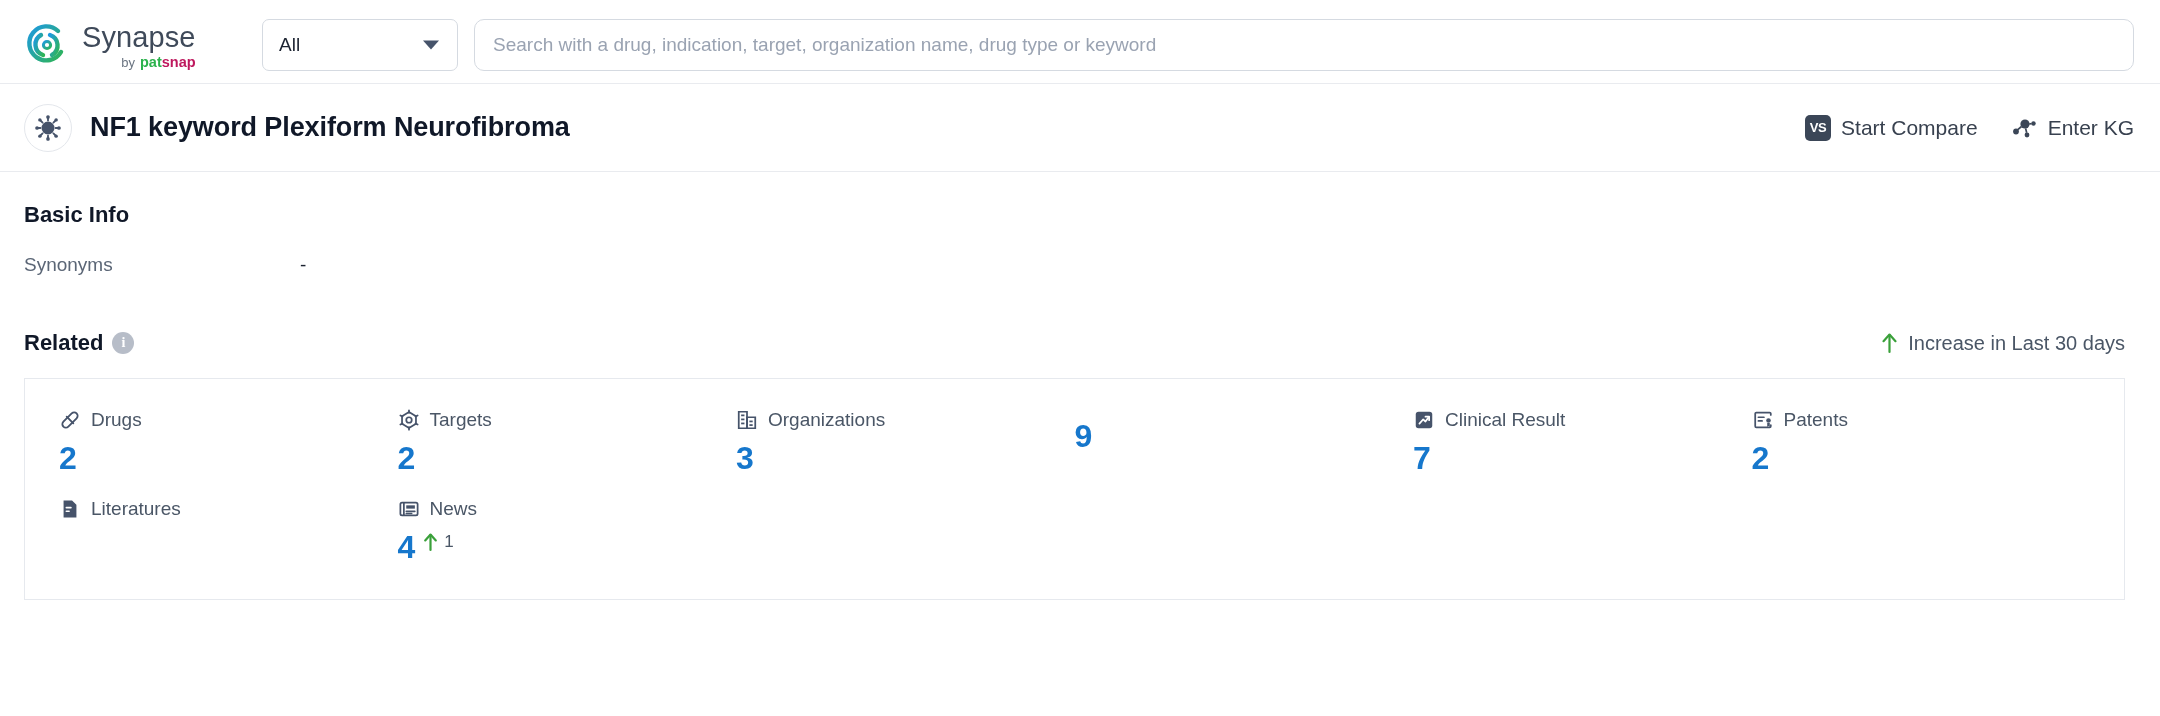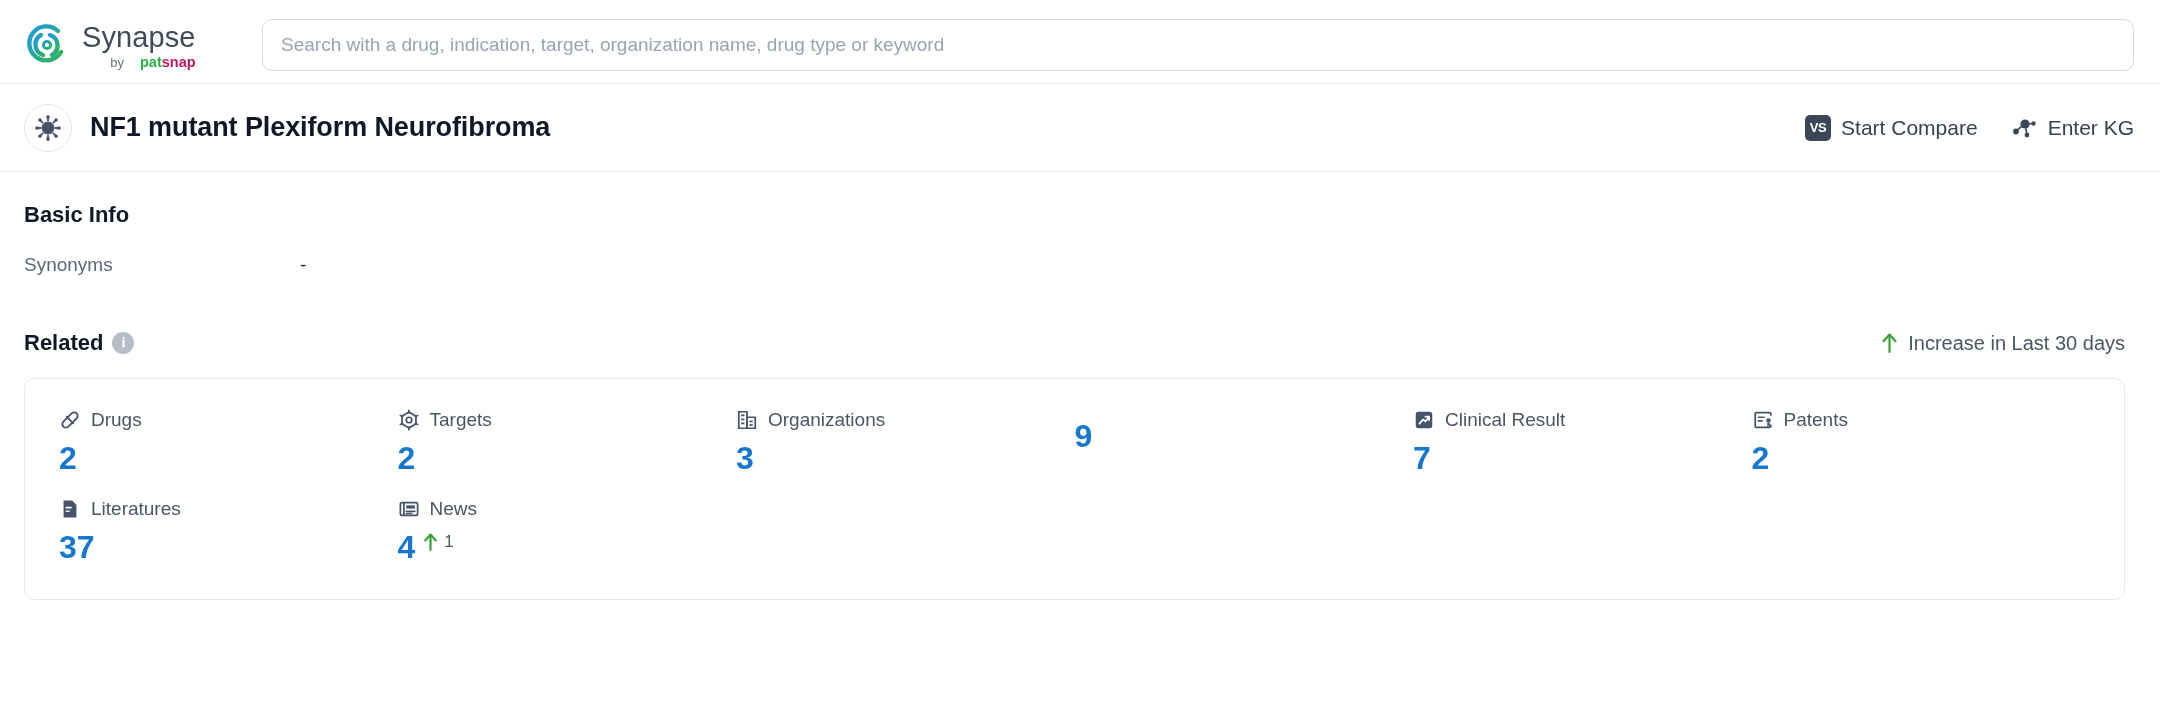--- a/index.html
+++ b/index.html
@@ -32,21 +32,21 @@
   .brand-text { line-height: 1; padding-top: 2px; }
   .brand-name {
     font-size: 29px;
     color: #3f4a5a;
     letter-spacing: .1px;
     font-weight: 400;
   }
   .brand-sub {
     display: flex;
     align-items: baseline;
-    gap: 16px;
+    gap: 5px;
     justify-content: flex-end;
     margin-top: 3px;
     font-size: 14.5px;
     font-weight: 700;
   }
   .brand-sub .by { color: #6b7582; font-weight: 400; font-size: 13px; }
   .pat { color: #2bb24c; }
   .snap { color: #be185d; }
 
   .scope-select {
@@ -192,21 +192,21 @@
     align-items: center;
     gap: 10px;
     font-size: 20px;
     color: #4a5666;
     text-align: center;
   }
 
   .cards {
     margin-top: 22px;
     border: 1px solid #e6e9ee;
-    border-radius: 10px;
+    border-radius: 0;
     background: #fff;
     padding: 30px 34px 34px 34px;
     display: grid;
     grid-template-columns: repeat(6, 1fr);
     row-gap: 22px;
     text-align: center;
   }
   .stat { padding-right: 10px; }
   .stat-head {
     display: flex;
@@ -259,20 +259,24 @@
     </span>
     <span class="brand-text">
       <div class="brand-name">Synapse</div>
       <div class="brand-sub">
         <span class="by">by</span>
         <span><span class="pat">pat</span><span class="snap">snap</span></span>
       </div>
     </span>
   </div>
 
+  <div class="scope-select">
+    <span class="val">All</span>
+    <span class="caret"></span>
+  </div>
 
   <div class="searchbox">
     <input type="text" placeholder="Search with a drug, indication, target, organization name, drug type or keyword" style="">
   </div>
 </div>
 
 <div class="titlerow">
   <span class="entity-avatar">
     <span>
       <svg width="26" height="26" viewBox="0 0 24 24" fill="#46536a">
@@ -293,21 +297,21 @@
           <circle cx="1.9" cy="12" r="1.7"></circle>
             <circle cx="22.1" cy="12" r="1.7"></circle>
           <circle cx="4.5" cy="4.5" r="1.6"></circle>
             <circle cx="19.5" cy="19.5" r="1.6"></circle>
           <circle cx="19.5" cy="4.5" r="1.6"></circle>
             <circle cx="4.5" cy="19.5" r="1.6"></circle>
         </g>
       </svg>
     </span>
   </span>
-  <div class="entity-title">NF1 mutant Plexiform Neurofibroma</div>
+  <div class="entity-title">NF1 keyword Plexiform Neurofibroma</div>
 
   <div class="title-actions">
     <div class="action">
       <span class="vs-badge">VS</span>
       <span class="action-label">Start Compare</span>
     </div>
     <div class="action">
       <span>
         <svg width="28" height="24" viewBox="0 0 28 24" fill="#3b4657">
           <circle cx="15" cy="8" r="4.6"></circle>
@@ -458,23 +462,20 @@
             <path d="M5 2.6h9.2L19 7.4V21.4H5z" fill="#46536a"></path>
             <path d="M14.2 2.6V7.4H19" fill="#fff" opacity=".0"></path>
             <g stroke="#fff" stroke-width="1.8" stroke-linecap="round">
               <line x1="8" y1="10.5" x2="13" y2="10.5"></line>
               <line x1="8" y1="14.5" x2="11" y2="14.5"></line>
             </g>
           </svg>
         </span>
         <span class="stat-label">Literatures</span>
       </div>
-      <div class="stat-valrow">
-        <span class="stat-value">37</span>
-      </div>
     </div>
 
     <div class="stat">
       <div class="stat-head">
         <span>
           <svg width="22" height="22" viewBox="0 0 24 24">
             <rect x="2.6" y="5" width="18.8" height="14" rx="1.8" fill="none" stroke="#46536a" stroke-width="1.9"></rect>
             <line x1="6.4" y1="5" x2="6.4" y2="19" stroke="#46536a" stroke-width="1.9"></line>
             <rect x="9" y="8" width="9.4" height="3.6" fill="#46536a"></rect>
             <g stroke="#46536a" stroke-width="1.7" stroke-linecap="round">

